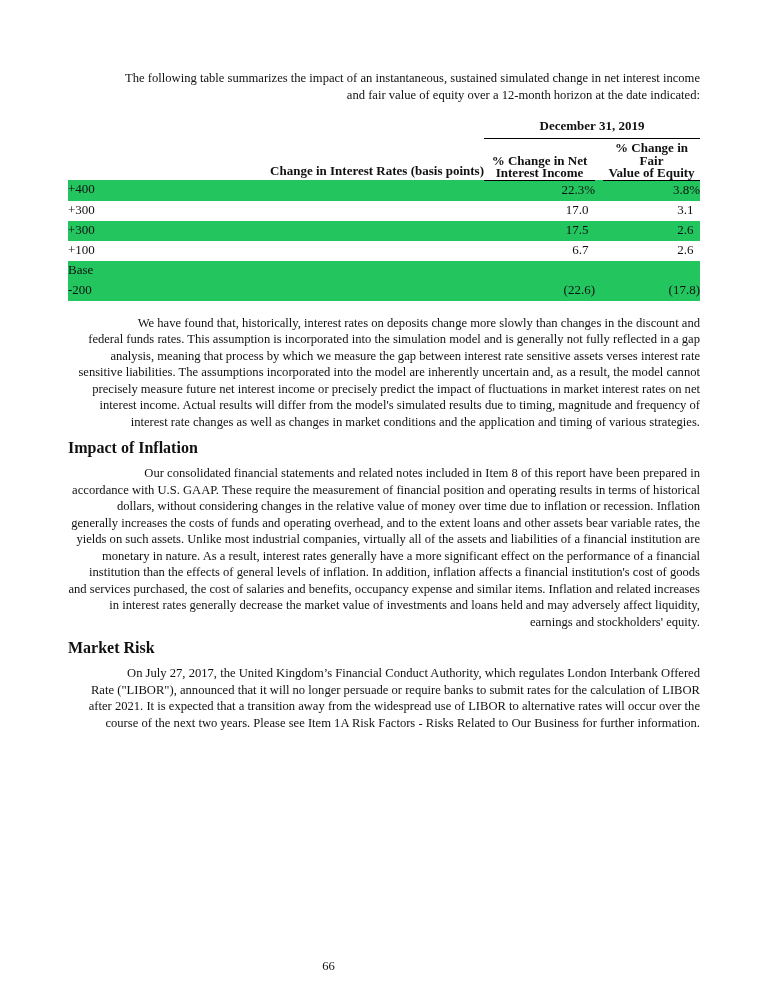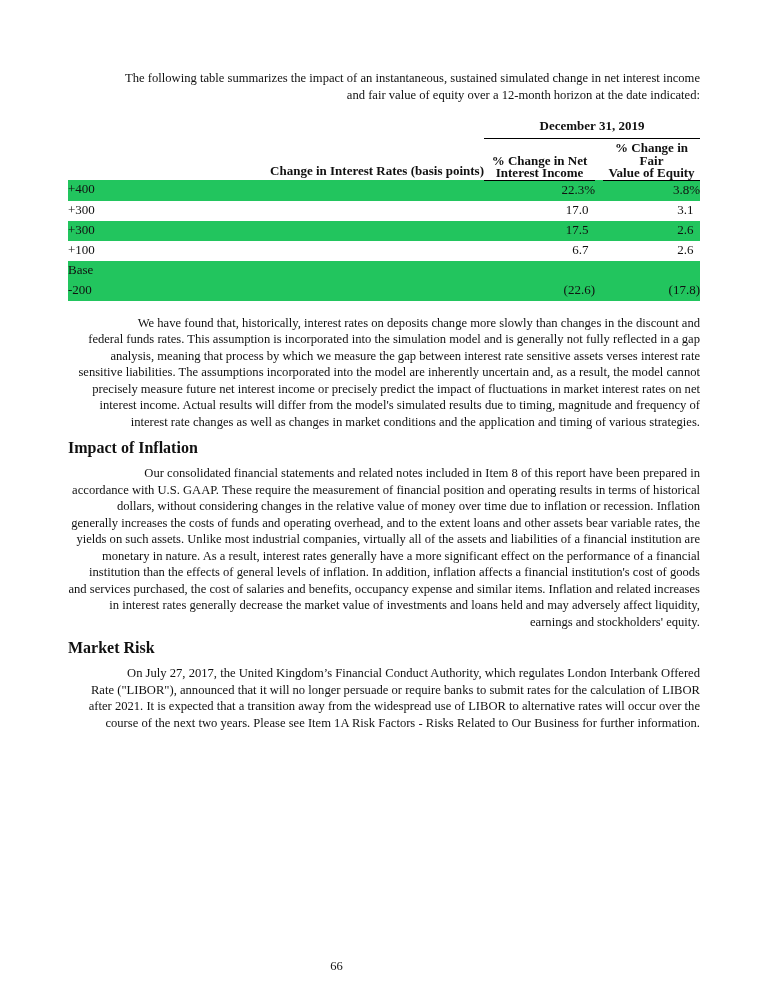--- a/index.html
+++ b/index.html
@@ -13,21 +13,21 @@
   .date-hdr { font-weight: bold; text-align: center; height: 20px; vertical-align: top; }
   .date-line { border-bottom: 1.5px solid #000; }
   .col-hdr { font-weight: bold; text-align: center; line-height: 12.5px; vertical-align: bottom; padding-top: 3px; padding-bottom: 0; }
   .col-hdr.rule { border-bottom: 1.5px solid #000; }
   .row-lbl { font-weight: bold; vertical-align: bottom; text-align: right; padding-bottom: 1px; }
   tr.r td { height: 19px; vertical-align: top; padding-top: 1px; }
   tr.shaded td { background: #22c55e; }
   .num { text-align: right; }
   .gap { width: 8px; }
   h3 { font-size: 16px; font-weight: bold; margin: 0; line-height: 16px; }
-  .pg { position: absolute; top: 959px; left: 0; width: 657px; text-align: center; font-size: 12.6px; margin-left: 8px; }
+  .pg { position: absolute; top: 959px; left: 0; width: 657px; text-align: center; font-size: 12.6px; }
 </style>
 </head>
 <body>
 
 <div class="page">
   <p class="indent">The following table summarizes the impact of an instantaneous, sustained simulated change in net interest income and fair value of equity over a 12-month horizon at the date indicated:</p>
 
   <table>
     <colgroup>
       <col style="width:416px">

